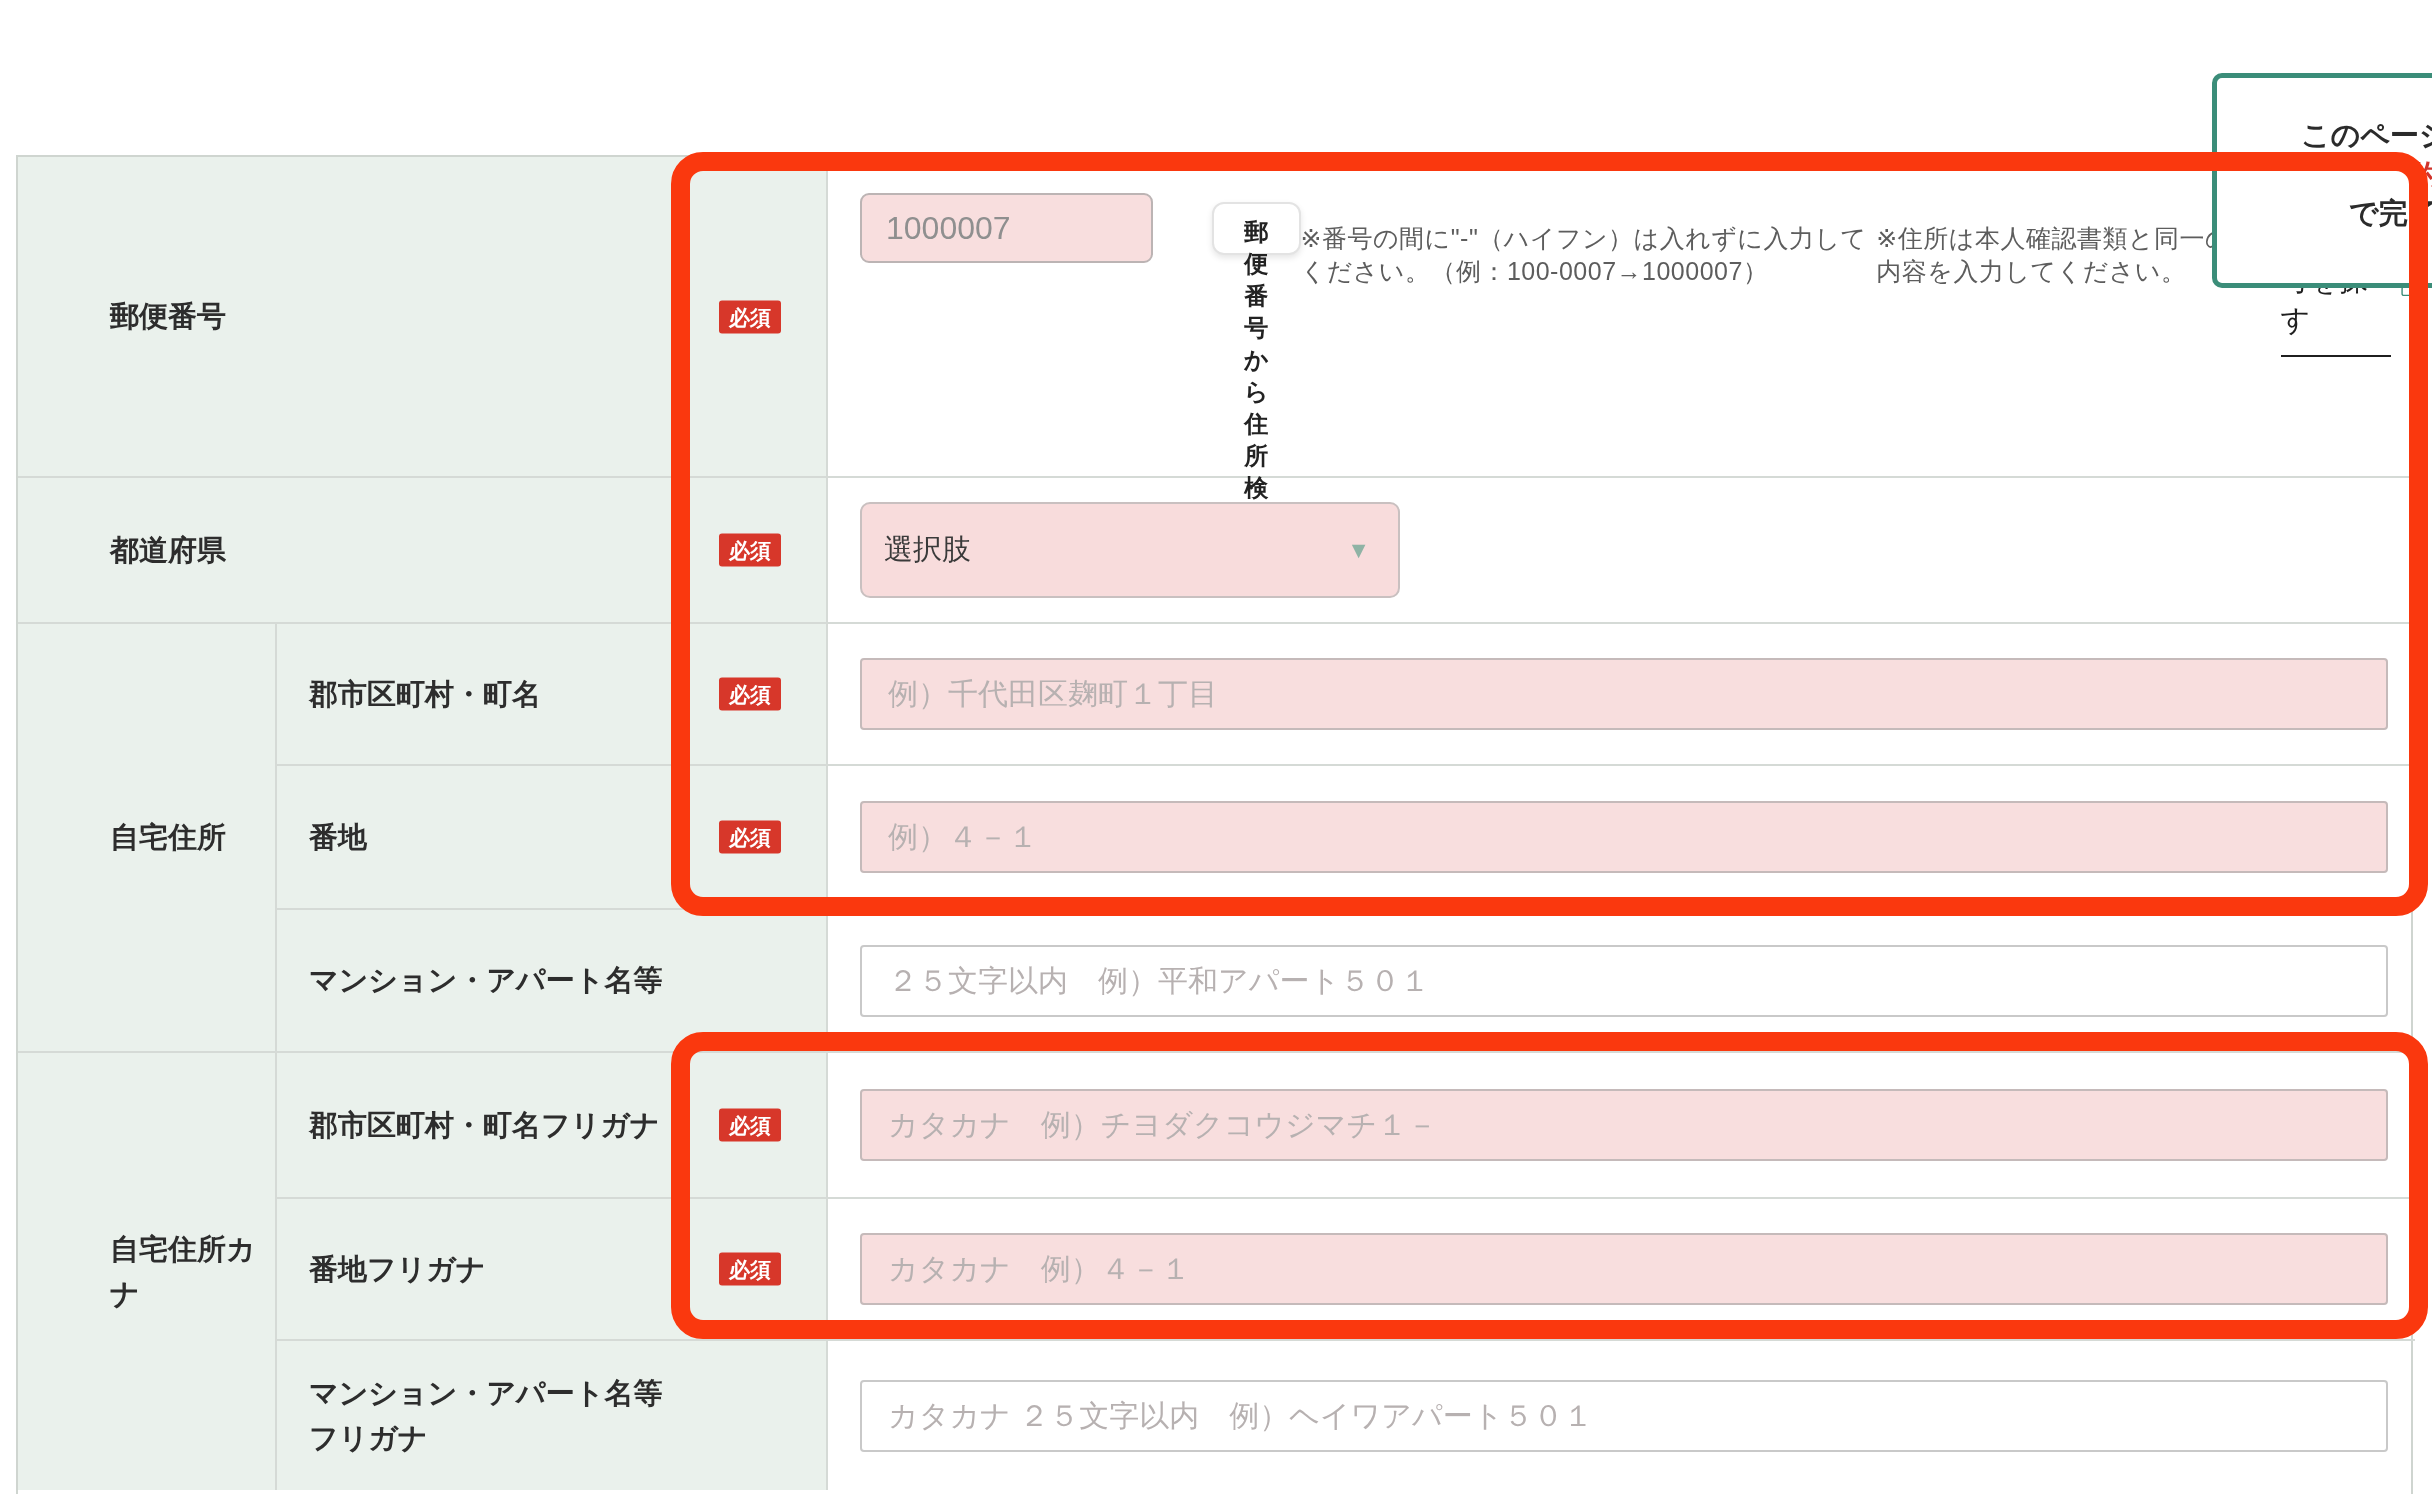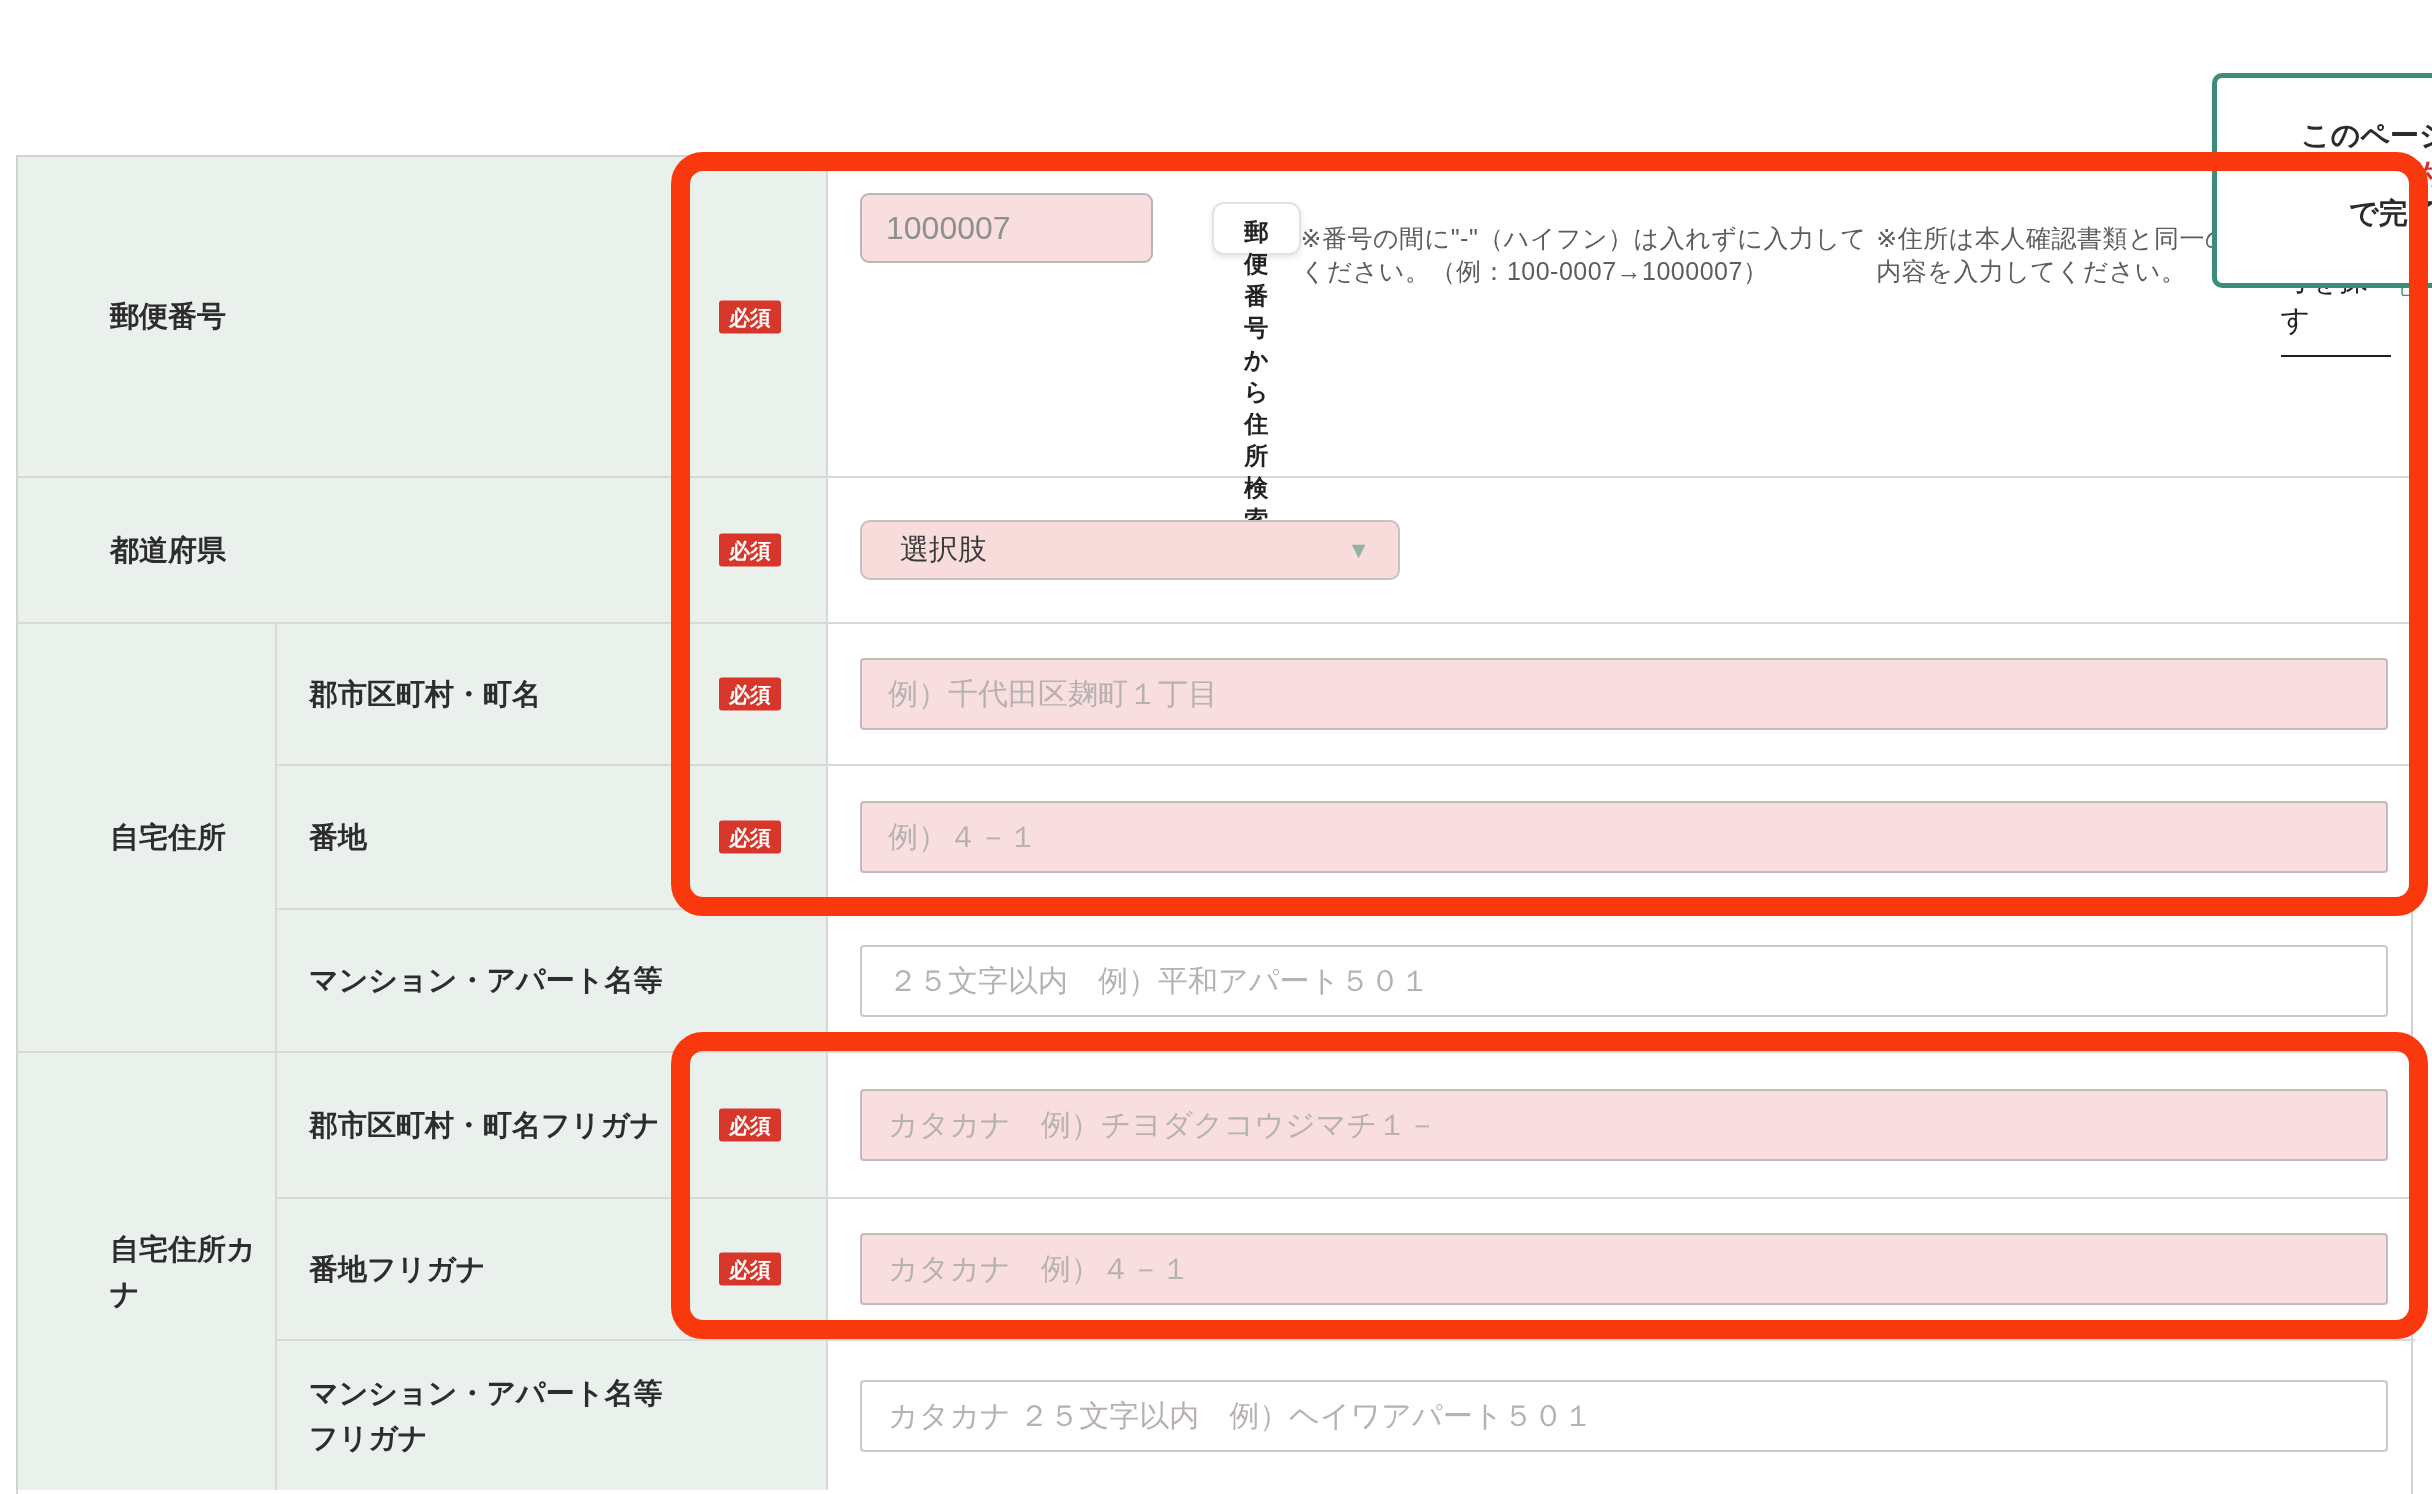--- a/index.html
+++ b/index.html
@@ -65,23 +65,23 @@
   }
   .note { font-size:25px; color:#5d5d5d; margin-top:29px; letter-spacing:0.5px; }
   .note:first-of-type { margin-top:28px; }
   .find-link-row { margin-top:28px; margin-left:34px; display:flex; align-items:center; cursor:pointer; }
   .find-link-text {
     font-size:29px; color:#1f1f1f; border-bottom:2.5px solid #1f1f1f; padding-bottom:14px;
   }
   .ext-icon { margin-left:10px; width:27px; height:27px; }
   
   .dropdown {
-    width:540px; height:60px; border-radius:10px; background:#f8dcdc;
+    width:540px; height:96px; border-radius:10px; background:#f8dcdc;
     border:2px solid #c9c0c0; display:flex; align-items:center;
-    padding:0 38px; cursor:pointer; position:relative;
+    padding:0 22px; cursor:pointer; position:relative;
   }
   .dropdown-value { font-size:29px; color:#3a3a3a; }
   .dropdown-arrow {
     position:absolute; right:28px; top:50%; transform:translateY(-50%);
     font-size:23px; color:#8fb3a5;
   }
   
   .annotation {
     position:absolute; border:19px solid #fa380e; border-radius:32px;
     pointer-events:none; z-index:50; background:transparent;

